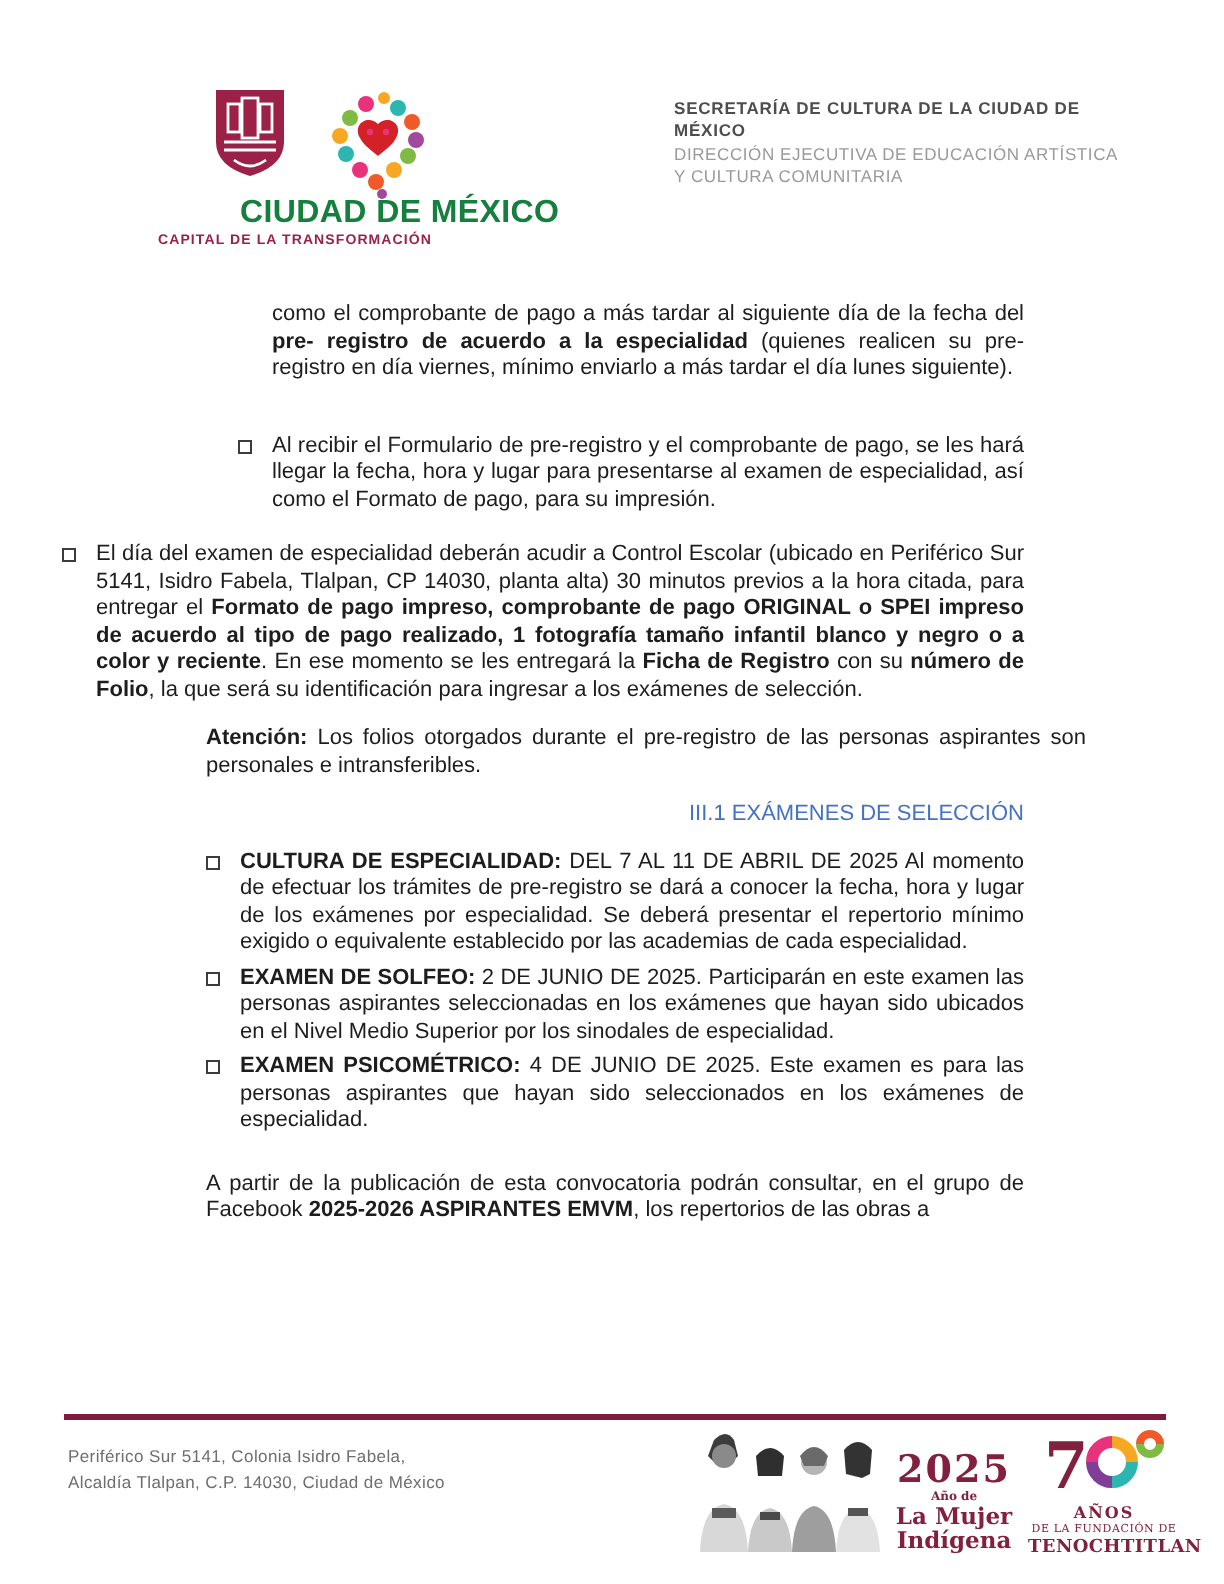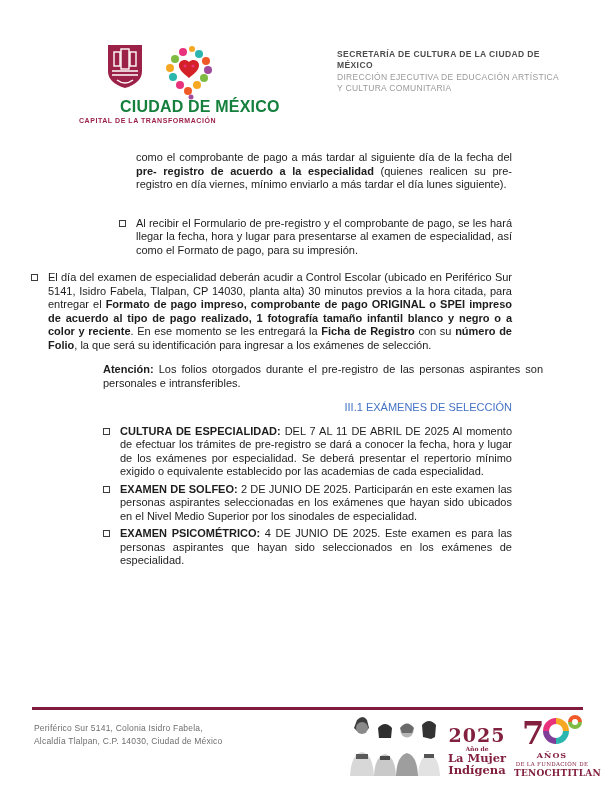--- a/index.html
+++ b/index.html
@@ -132,20 +132,21 @@
     <div class="bullet2">
       <span class="sq"></span>
       <span><b>EXAMEN DE SOLFEO:</b><span> 2 DE JUNIO DE 2025. Participarán en este examen las personas aspirantes seleccionadas en los exámenes que hayan sido ubicados en el Nivel Medio Superior por los sinodales de especialidad.</span></span>
     </div>
 
     <div class="bullet2 b-tight">
       <span class="sq"></span>
       <span><b>EXAMEN PSICOMÉTRICO:</b><span> 4 DE JUNIO DE 2025. Este examen es para las personas aspirantes que hayan sido seleccionados en los exámenes de especialidad.</span></span>
     </div>
 
+    <p class="p-closing"><span>A partir de la publicación de esta convocatoria podrán consultar, en el grupo de Facebook </span><b>2025-2026 ASPIRANTES EMVM</b><span>, los repertorios de las obras a</span></p>
 
   </div>
 
   <div>
     <div class="ftr-rule"></div>
 
     <div class="ftr-addr">
       <div>Periférico Sur 5141, Colonia Isidro Fabela,</div>
       <div>Alcaldía Tlalpan, C.P. 14030, Ciudad de México</div>
     </div>

